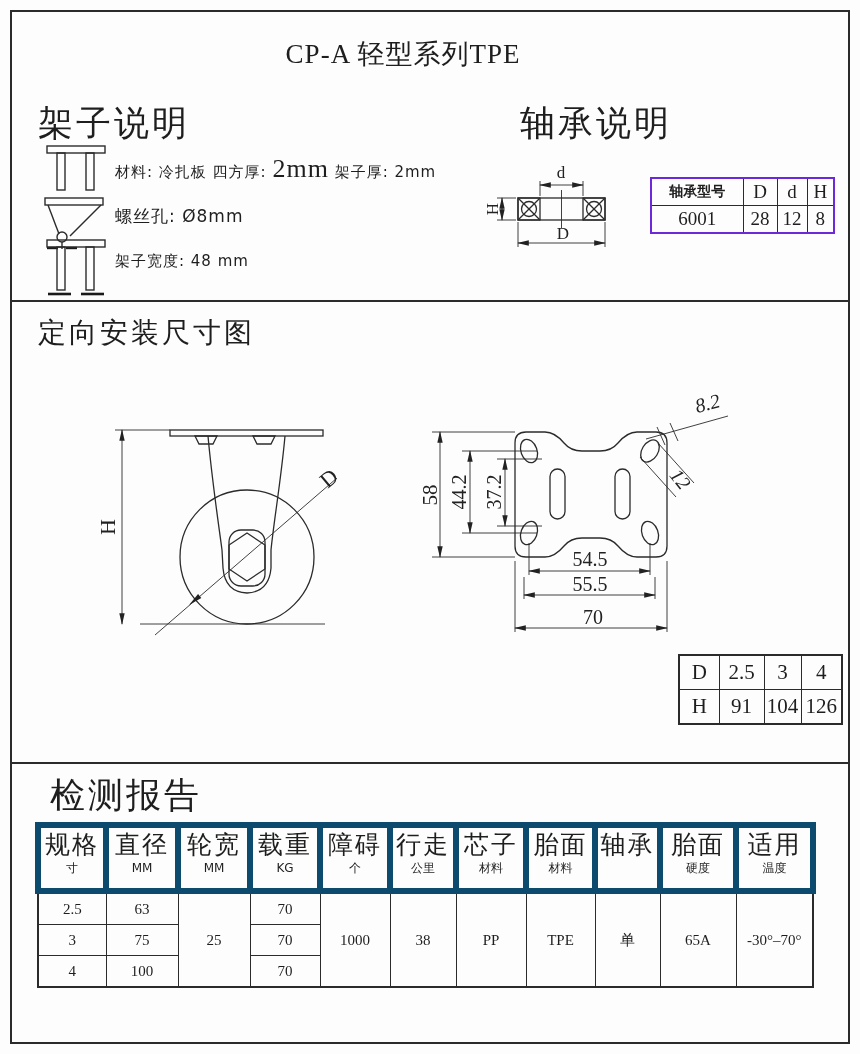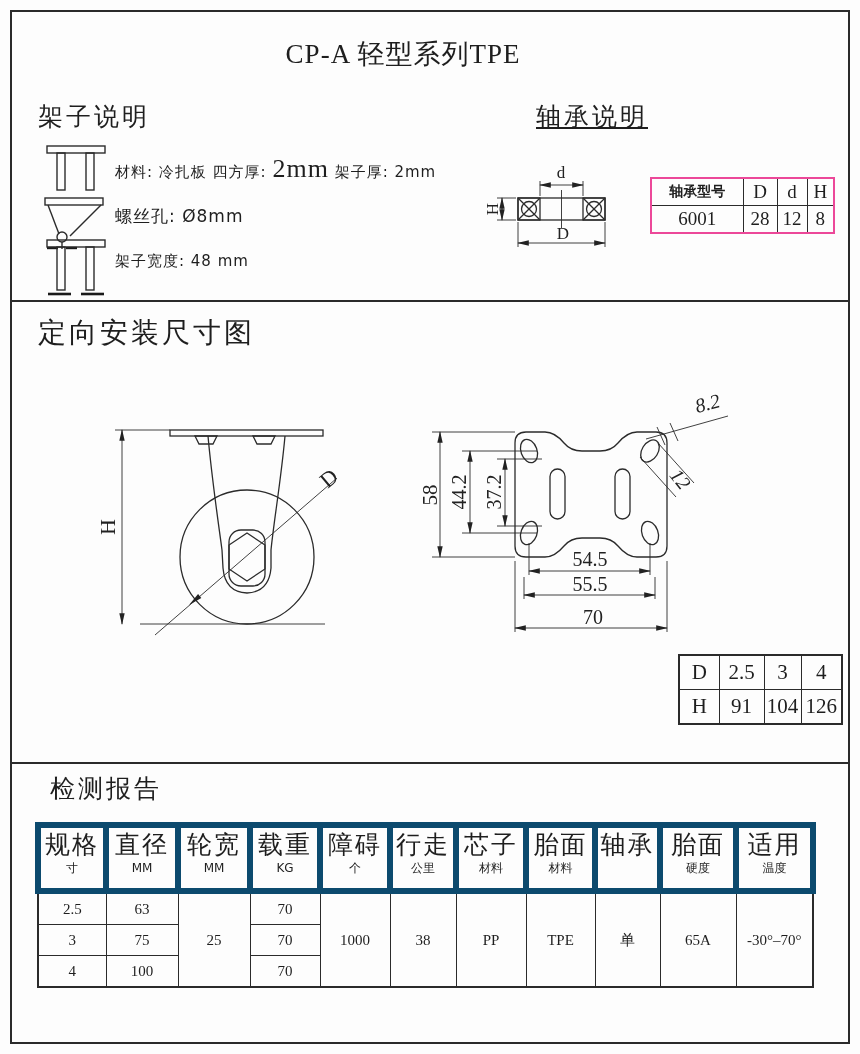--- a/index.html
+++ b/index.html
@@ -2,30 +2,30 @@
 <html><head>
 <meta charset="utf-8">
 <style>
   html,body{margin:0;padding:0;background:#e8e8e8;}
   .page{position:relative;width:860px;height:1054px;background:#fdfdfd;overflow:hidden;
         font-family:"DejaVu Sans","Liberation Sans",sans-serif;color:#1e1e1e;}
   .frame{position:absolute;inset:10px;border:2px solid #2b2b2b;}
   .divider{position:absolute;left:12px;right:12px;height:2px;background:#2b2b2b;}
   .title{position:absolute;top:36px;left:0;width:860px;text-align:center;padding-right:54px;box-sizing:border-box;
          font-size:27px;letter-spacing:1px;font-family:"Liberation Serif","DejaVu Sans",serif;}
-  .sec-heading{position:absolute;font-size:25px;letter-spacing:3px;}
+  .sec-heading{position:absolute;font-size:35px;letter-spacing:3px;}
   .spec-line{position:absolute;font-size:15px;letter-spacing:1px;white-space:nowrap;}
   .spec-line .big{font-size:26px;font-family:"Liberation Serif","DejaVu Serif",serif;}
   svg{position:absolute;overflow:visible;}
   svg text{font-family:"Liberation Serif","DejaVu Serif",serif;fill:#222;}
   
   table{border-collapse:collapse;position:absolute;table-layout:fixed;background:#fdfdfd;}
   .btable{left:650px;top:177px;}
   .btable th,.btable td{border:1.5px solid #2b2b2b;text-align:center;padding:0;height:26px;}
-  .btable{border:2px solid #ec4899;}
+  .btable{border:2px solid #6d28d9;}
   .btable .cn{font-size:14px;}
   .btable .num{font-family:"Liberation Serif","DejaVu Serif",serif;font-size:19px;font-weight:normal;}
   .dhtable{left:678px;top:654px;border:2px solid #2b2b2b;}
   .dhtable td{border:1.5px solid #2b2b2b;text-align:center;height:33px;padding:0;
               font-family:"Liberation Serif","DejaVu Serif",serif;font-size:21px;}
   .rtable{left:35px;top:822px;width:775px;border:2.5px solid #2b2b2b;}
   .rtable th{border:6px solid #0c4a6e;height:58px;vertical-align:top;padding:2px 0 0 0;font-weight:normal;}
   .rtable td{border:1.5px solid #2b2b2b;text-align:center;height:30px;padding:0;
              font-family:"Liberation Serif","DejaVu Serif",serif;font-size:15px;}
   .rtable .hmain{font-size:25px;letter-spacing:2px;line-height:30px;}
@@ -75,21 +75,21 @@
       <rect x="12" y="9" width="8" height="43"></rect>
       <rect x="41" y="9" width="8" height="43"></rect>
     </g>
     <g stroke="#1a1a1a" stroke-width="2.6">
       <line x1="3" y1="56" x2="26" y2="56"></line>
       <line x1="36" y1="56" x2="59" y2="56"></line>
     </g>
   </svg>
   <div class="spec-line" style="left:115px;top:252px;">架子宽度: 48 mm</div>
 
-  <div class="sec-heading" style="left:536px;top:100px;text-decoration:underline;">轴承说明</div>
+  <div class="sec-heading" style="left:520px;top:100px;">轴承说明</div>
 
   <svg style="left:485px;top:155px;" width="150" height="100" viewBox="0 0 150 100">
     <defs>
       <marker id="bArr" markerWidth="13" markerHeight="6" refX="12" refY="3" orient="auto-start-reverse">
         <path d="M0,0 L13,3 L0,6 Z" fill="#222"></path>
       </marker>
     </defs>
     <g fill="none" stroke="#2b2b2b" stroke-width="1.3">
       <rect x="33" y="43" width="87" height="22"></rect>
       <rect x="33" y="43" width="22" height="22"></rect>

